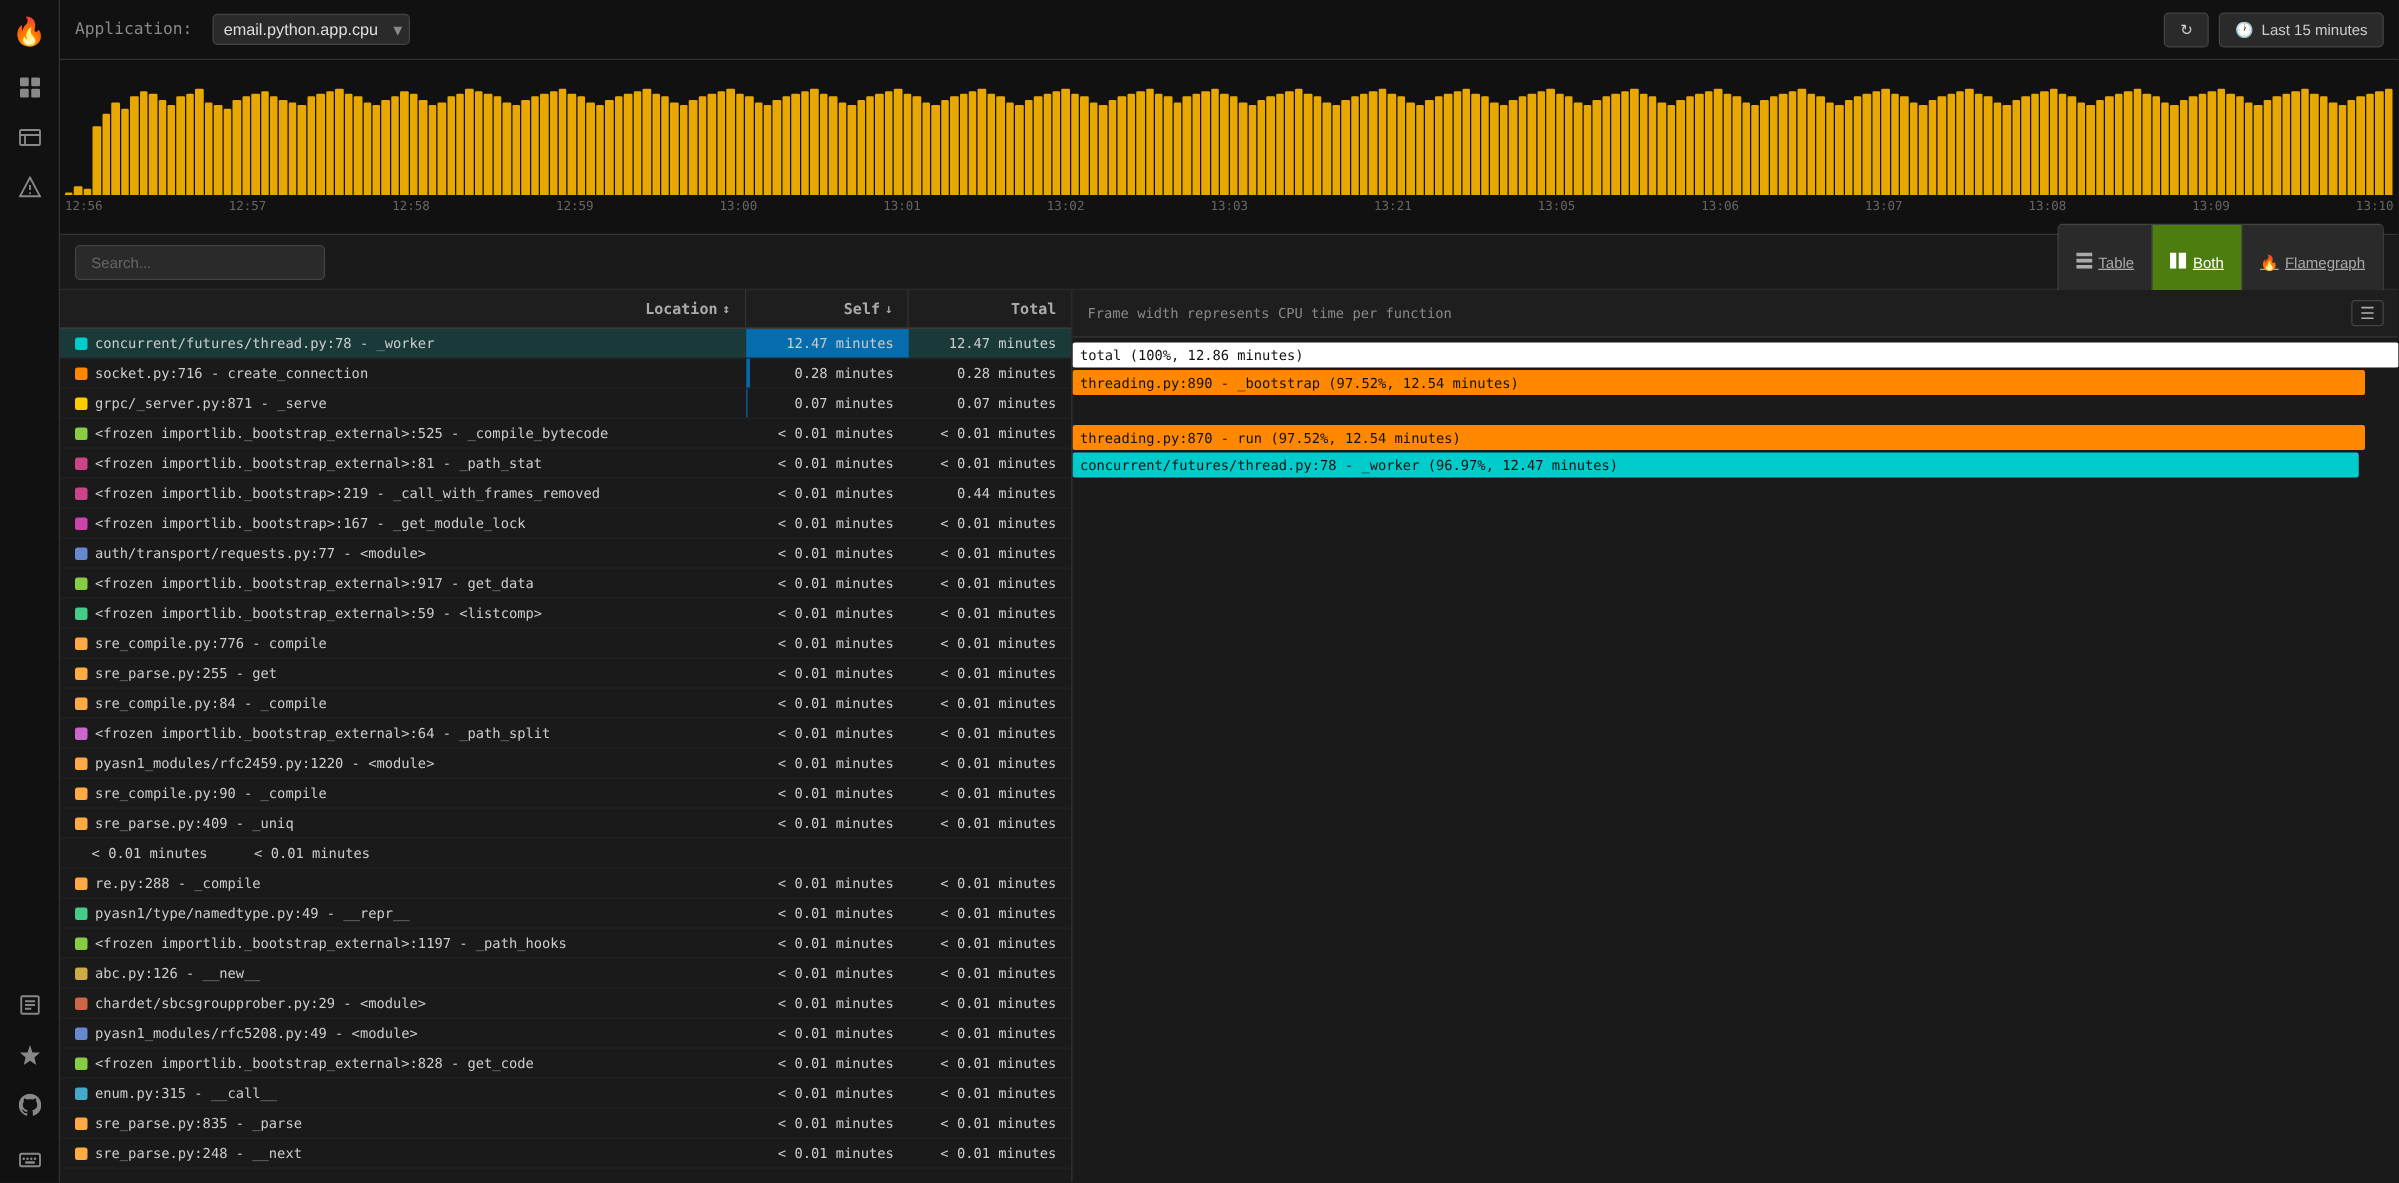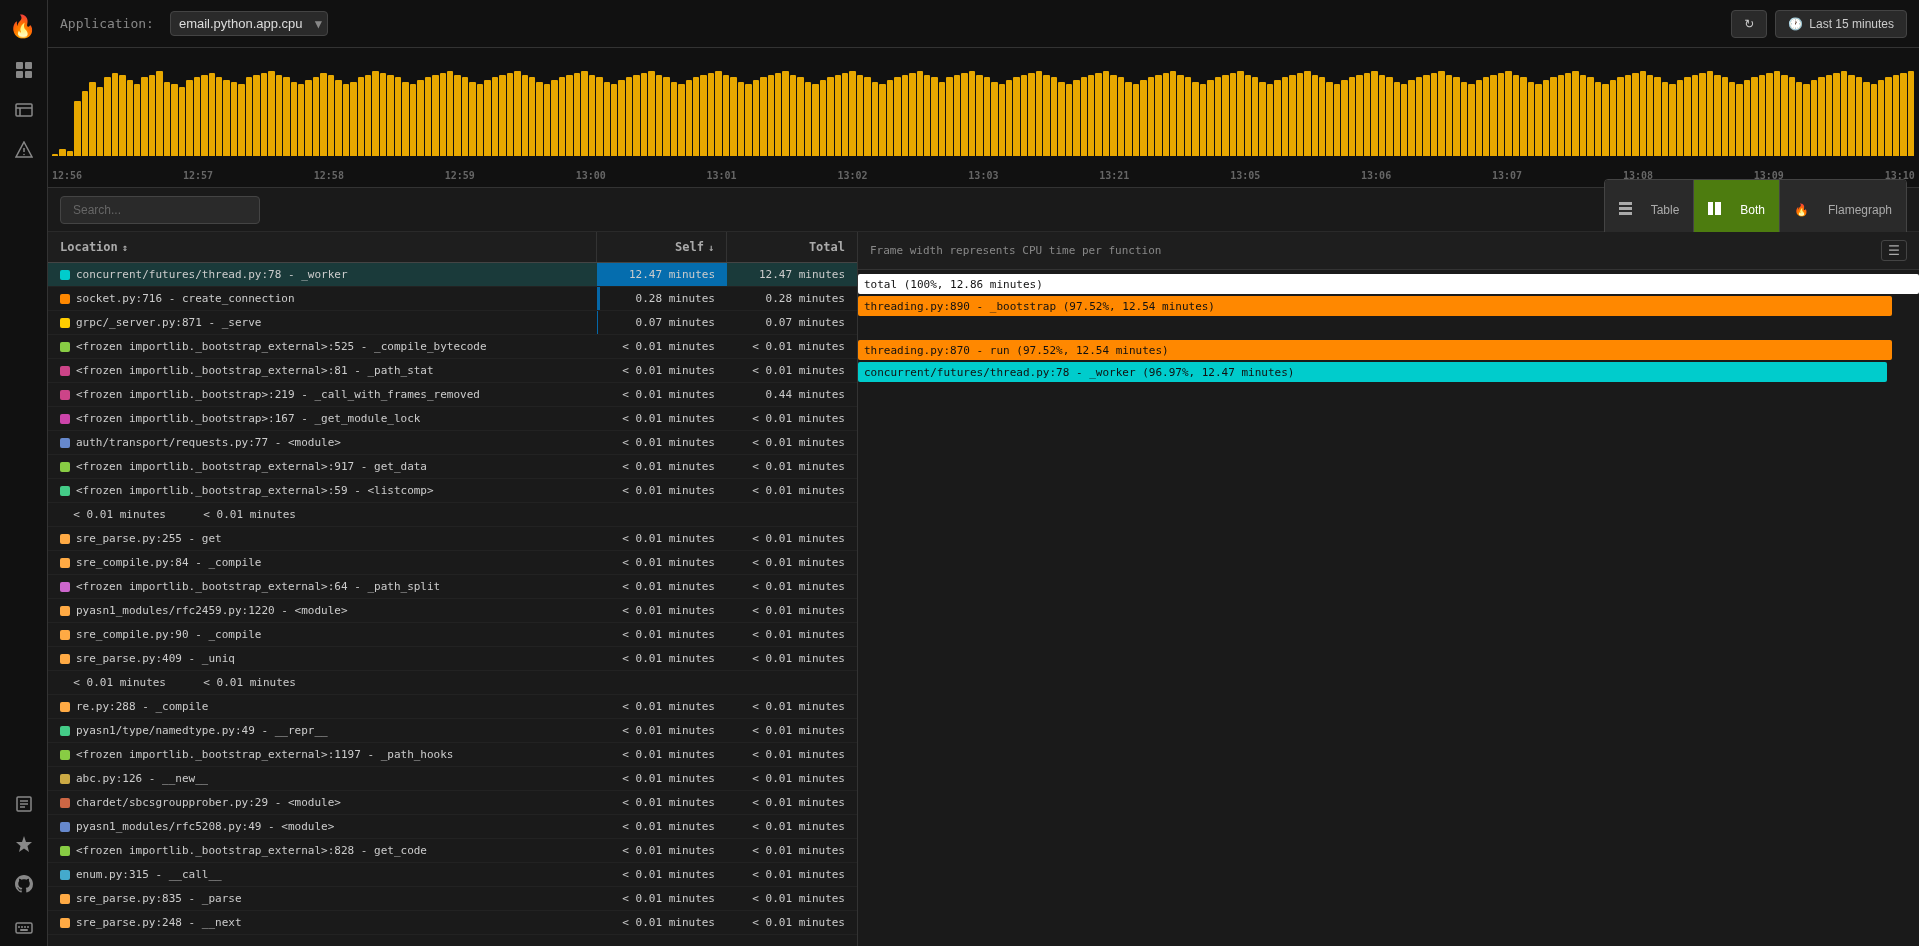--- a/index.html
+++ b/index.html
@@ -105,25 +105,24 @@
       gap: 1px;
     }
     .timeline-bar {
       flex: 1;
       background: #e8a800;
       min-width: 2px;
       border-radius: 1px 1px 0 0;
     }
     #timeline-labels {
       display: flex;
-      padding: 14px 4px;
+      padding: 4px 4px;
       justify-content: space-between;
       color: #666;
       font-size: 10px;
-      font-weight: bold;
     }
 
     
     #controls-row {
       height: 44px;
       background: #1a1a1a;
       display: flex;
       align-items: center;
       padding: 0 12px;
       justify-content: space-between;
@@ -149,22 +148,23 @@
     }
     .view-btn {
       padding: 22px 14px;
       background: #2a2a2a;
       border: none;
       color: #aaa;
       cursor: pointer;
       font-size: 12px;
       display: flex;
       align-items: center;
-      gap: 19px;
+      gap: 5px;
       border-right: 1px solid #444;
+      text-decoration: underline;
     }
     .view-btn:last-child { border-right: none; }
     .view-btn.active { background: #4d7c0f; color: #fff; }
 
     
     #content-area {
       flex: 1;
       display: flex;
       overflow: hidden;
     }
@@ -187,20 +187,21 @@
       top: 0;
       z-index: 10;
     }
     .col-location {
       flex: 1;
       padding: 8px 12px;
       color: #aaa;
       font-weight: bold;
       font-size: 12px;
       border-right: 1px solid #333;
+      justify-content: flex-end;
     }
     .col-self, .col-total {
       width: 130px;
       padding: 8px 12px;
       color: #aaa;
       font-weight: bold;
       font-size: 12px;
       text-align: right;
       border-right: 1px solid #333;
       flex-shrink: 0;
@@ -779,20 +780,24 @@
           </div>
           <div class="table-row">
             <div class="cell-location">
               <div class="color-dot" style="background: rgb(68, 204, 136);"></div>
               <span style="overflow: hidden; text-overflow: ellipsis;">&lt;frozen importlib._bootstrap_external&gt;:59 - &lt;listcomp&gt;</span>
             </div>
             <div class="cell-self"><span class="cell-value">&lt; 0.01 minutes</span></div>
             <div class="cell-total"><span class="cell-value">&lt; 0.01 minutes</span></div>
           </div>
           <div class="table-row">
+            <div class="cell-location">
+              <div class="color-dot" style="background: rgb(255, 170, 68);"></div>
+              <span style="overflow: hidden; text-overflow: ellipsis;">sre_compile.py:776 - compile</span>
+            </div>
             <div class="cell-self"><span class="cell-value">&lt; 0.01 minutes</span></div>
             <div class="cell-total"><span class="cell-value">&lt; 0.01 minutes</span></div>
           </div>
           <div class="table-row">
             <div class="cell-location">
               <div class="color-dot" style="background: rgb(255, 170, 68);"></div>
               <span style="overflow: hidden; text-overflow: ellipsis;">sre_parse.py:255 - get</span>
             </div>
             <div class="cell-self"><span class="cell-value">&lt; 0.01 minutes</span></div>
             <div class="cell-total"><span class="cell-value">&lt; 0.01 minutes</span></div>

